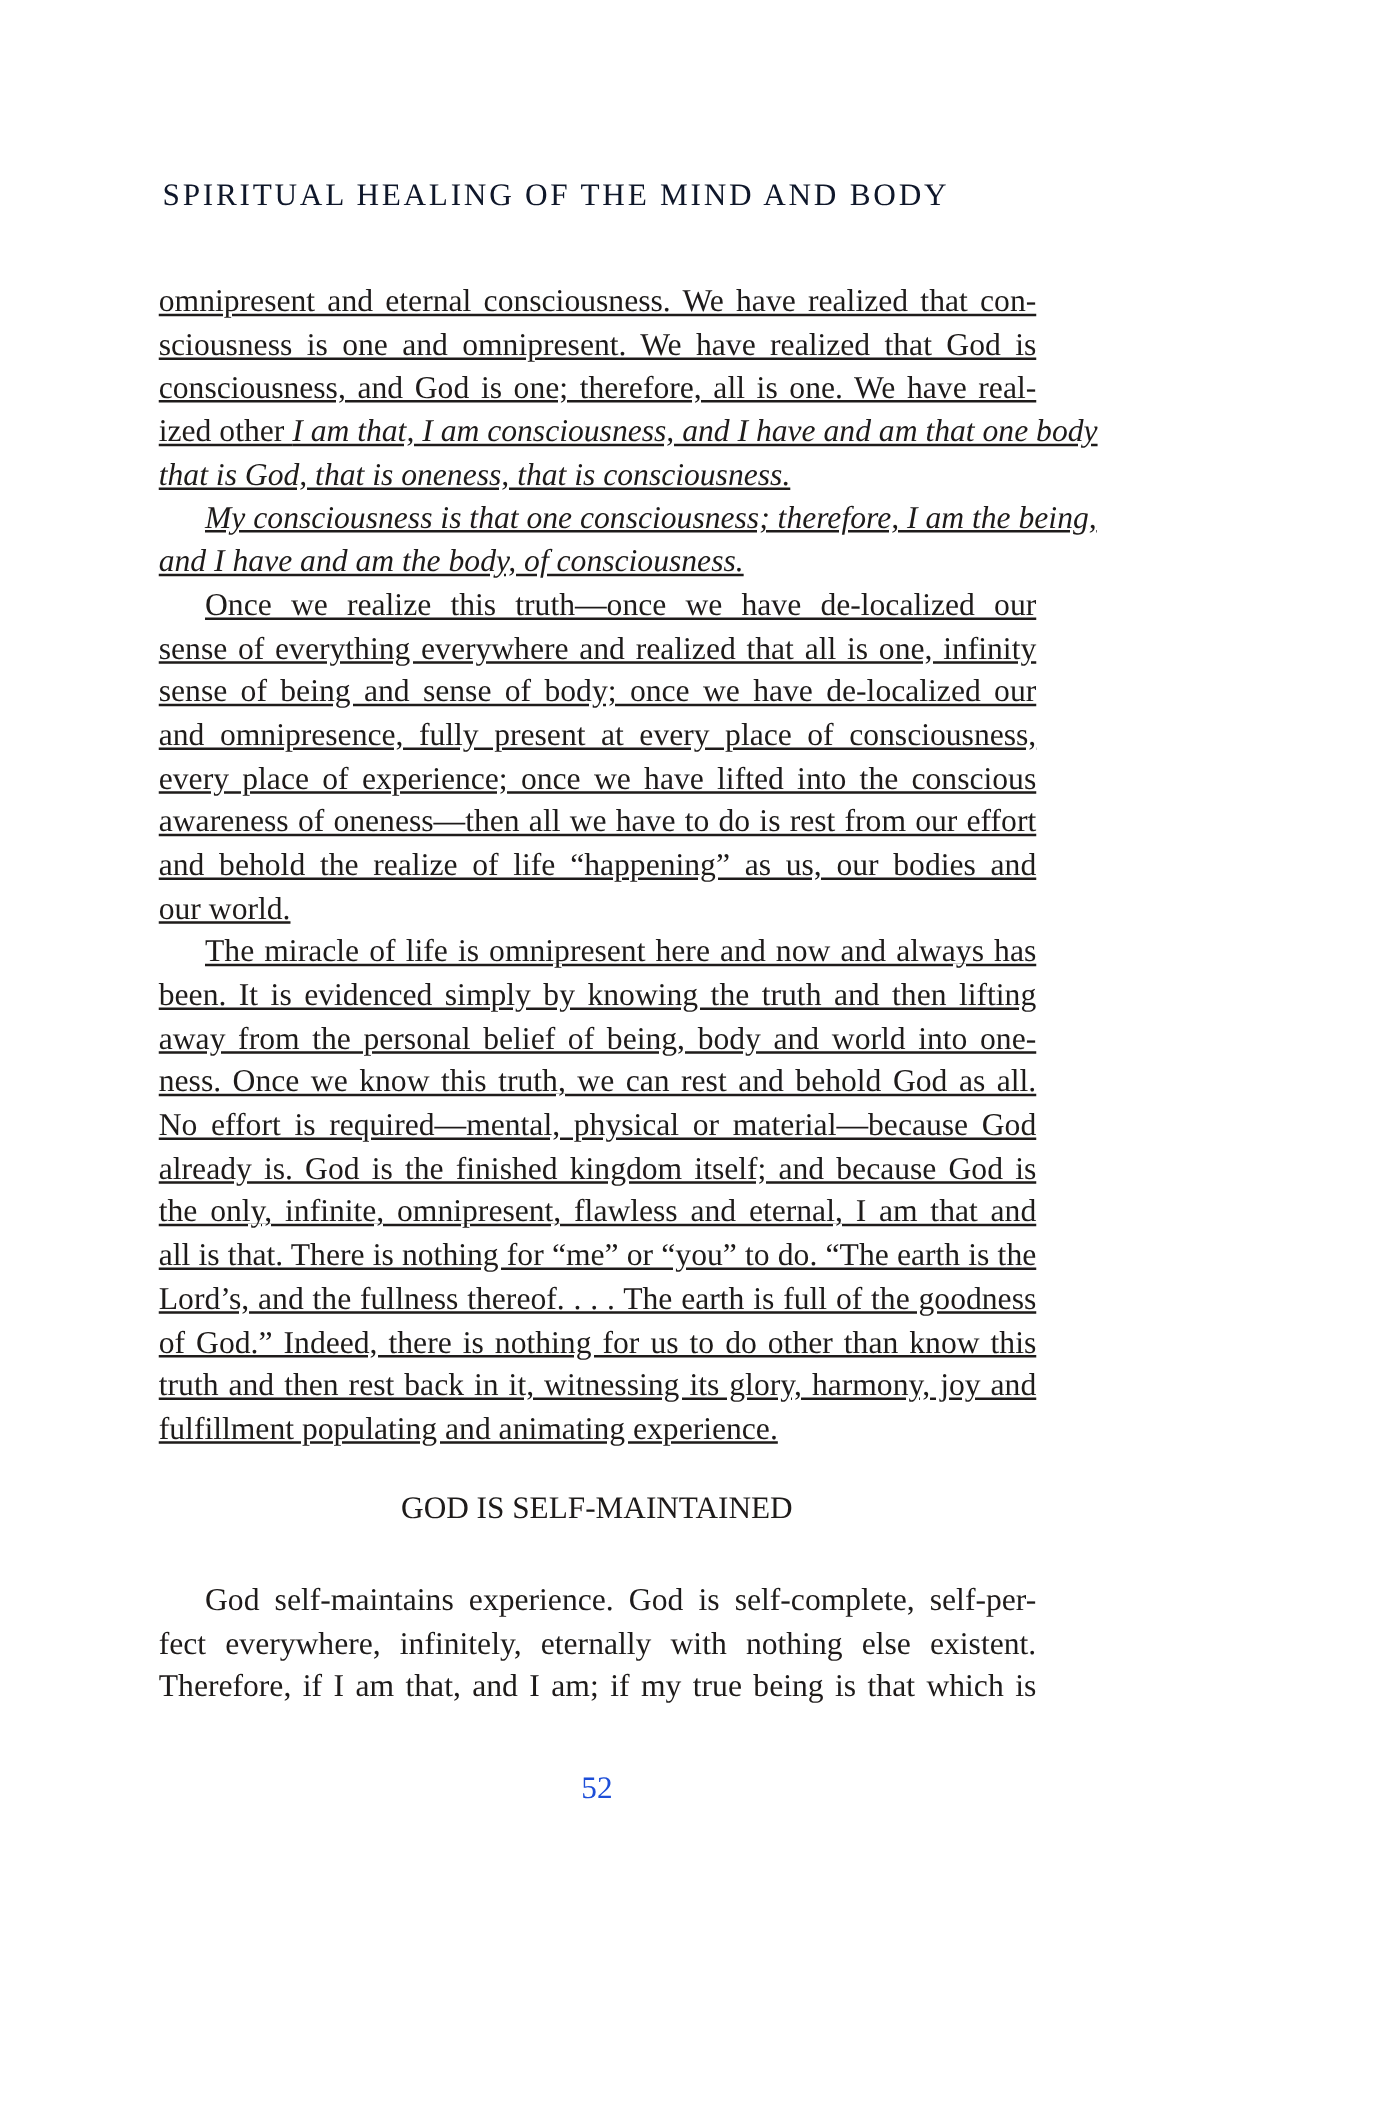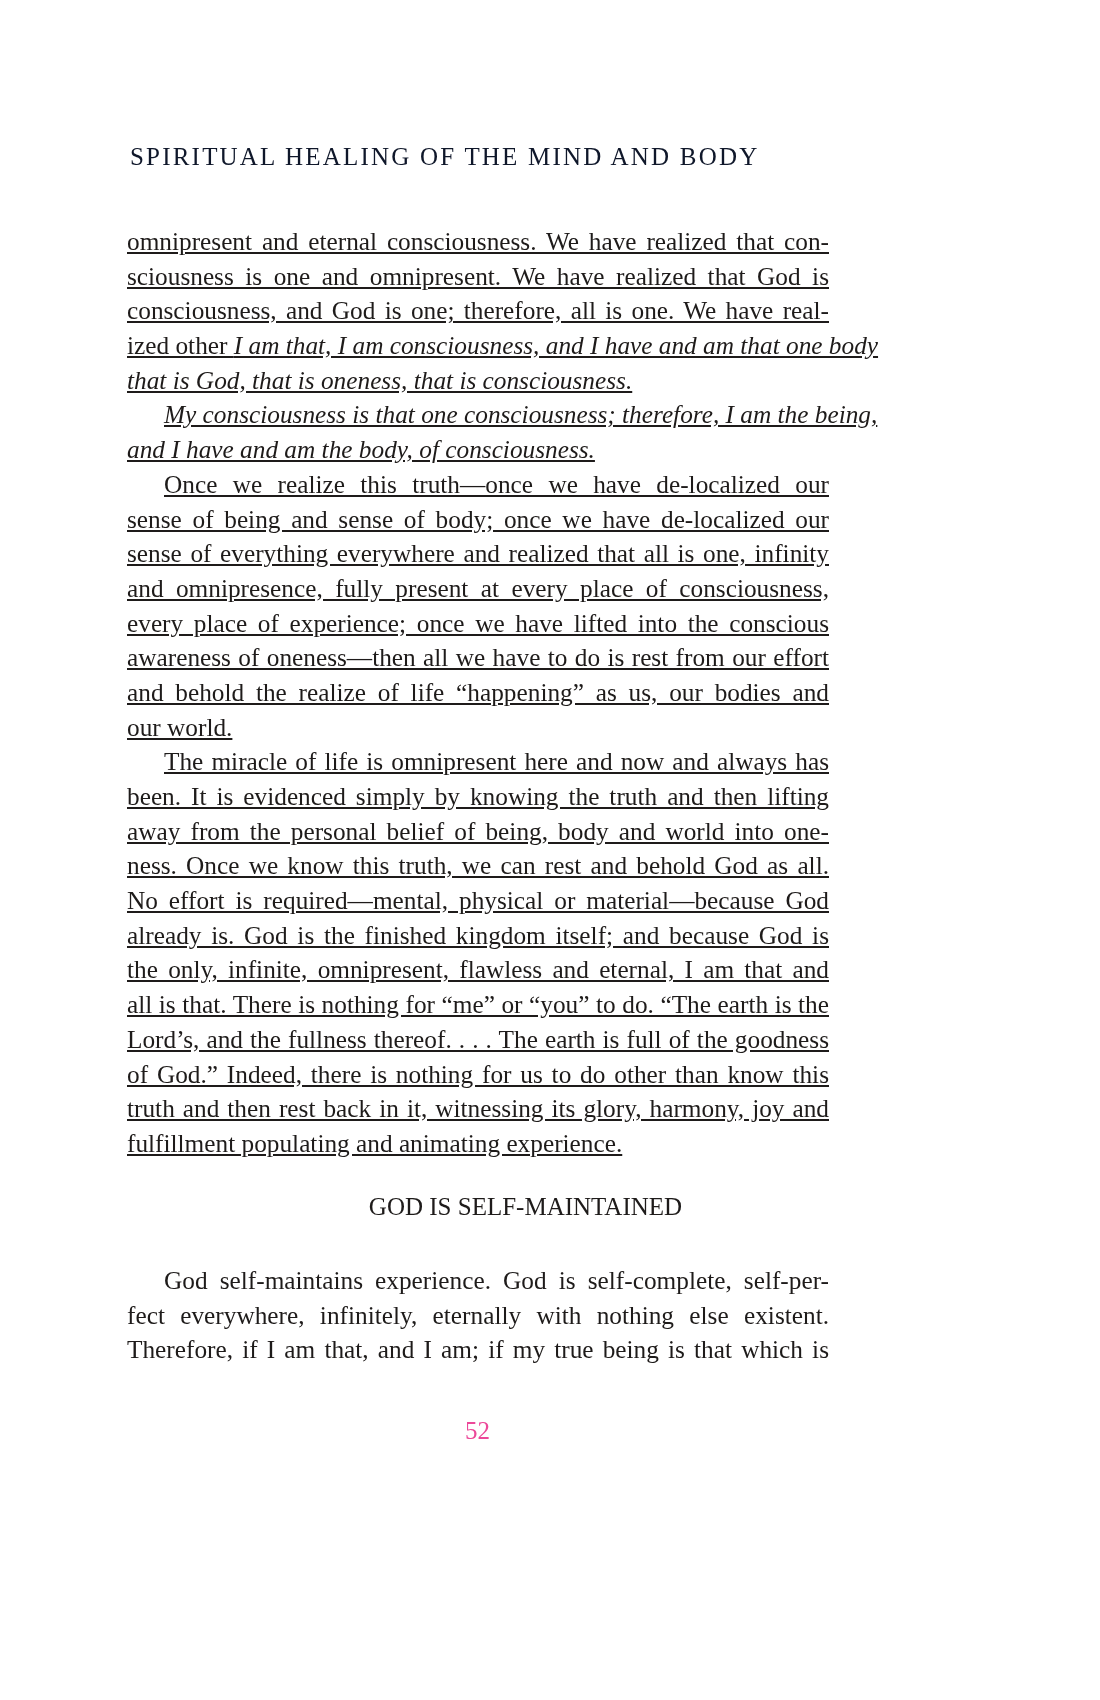--- a/index.html
+++ b/index.html
@@ -50,49 +50,48 @@
   }
   .block-a { top: 224px; text-decoration: underline; }
   .section-heading {
     position: absolute;
     top: 1193px;
     left: 0;
     width: 955px;
     text-align: center;
     font-size: 25px;
     color: #1e1b1a;
-    padding-left: 48px;
   }
   .block-b { top: 1263px; }
   .folio {
     position: absolute;
     top: 1417px;
     left: 0;
     width: 955px;
     text-align: center;
     font-size: 25px;
-    color: #ec4899;
+    color: #1d4ed8;
   }
 </style>
 </head>
 <body>
 
 <div class="running-head">SPIRITUAL HEALING OF THE MIND AND BODY</div>
 
 <div class="text-block block-a" id="block-a">
     <span class="line">omnipresent and eternal consciousness. We have realized that con-</span>
     <span class="line">sciousness is one and omnipresent. We have realized that God is</span>
     <span class="line">consciousness, and God is one; therefore, all is one. We have real-</span>
     <span class="line"><span>ized other </span><span class="it">I am that, I am consciousness, and I have and am that one body</span></span>
     <span class="line last"><span class="it">that is God, that is oneness, that is consciousness.</span></span>
     <span class="line indent"><span class="it">My consciousness is that one consciousness; therefore, I am the being,</span></span>
     <span class="line last"><span class="it">and I have and am the body, of consciousness.</span></span>
     <span class="line indent">Once we realize this truth—once we have de-localized our</span>
+    <span class="line">sense of everything everywhere and realized that all is one, infinity</span>
     <span class="line">sense of being and sense of body; once we have de-localized our</span>
-    <span class="line">sense of everything everywhere and realized that all is one, infinity</span>
     <span class="line">and omnipresence, fully present at every place of consciousness,</span>
     <span class="line">every place of experience; once we have lifted into the conscious</span>
     <span class="line">awareness of oneness—then all we have to do is rest from our effort</span>
     <span class="line">and behold the realize of life “happening” as us, our bodies and</span>
     <span class="line last">our world.</span>
     <span class="line indent">The miracle of life is omnipresent here and now and always has</span>
     <span class="line">been. It is evidenced simply by knowing the truth and then lifting</span>
     <span class="line">away from the personal belief of being, body and world into one-</span>
     <span class="line">ness. Once we know this truth, we can rest and behold God as all.</span>
     <span class="line">No effort is required—mental, physical or material—because God</span>

